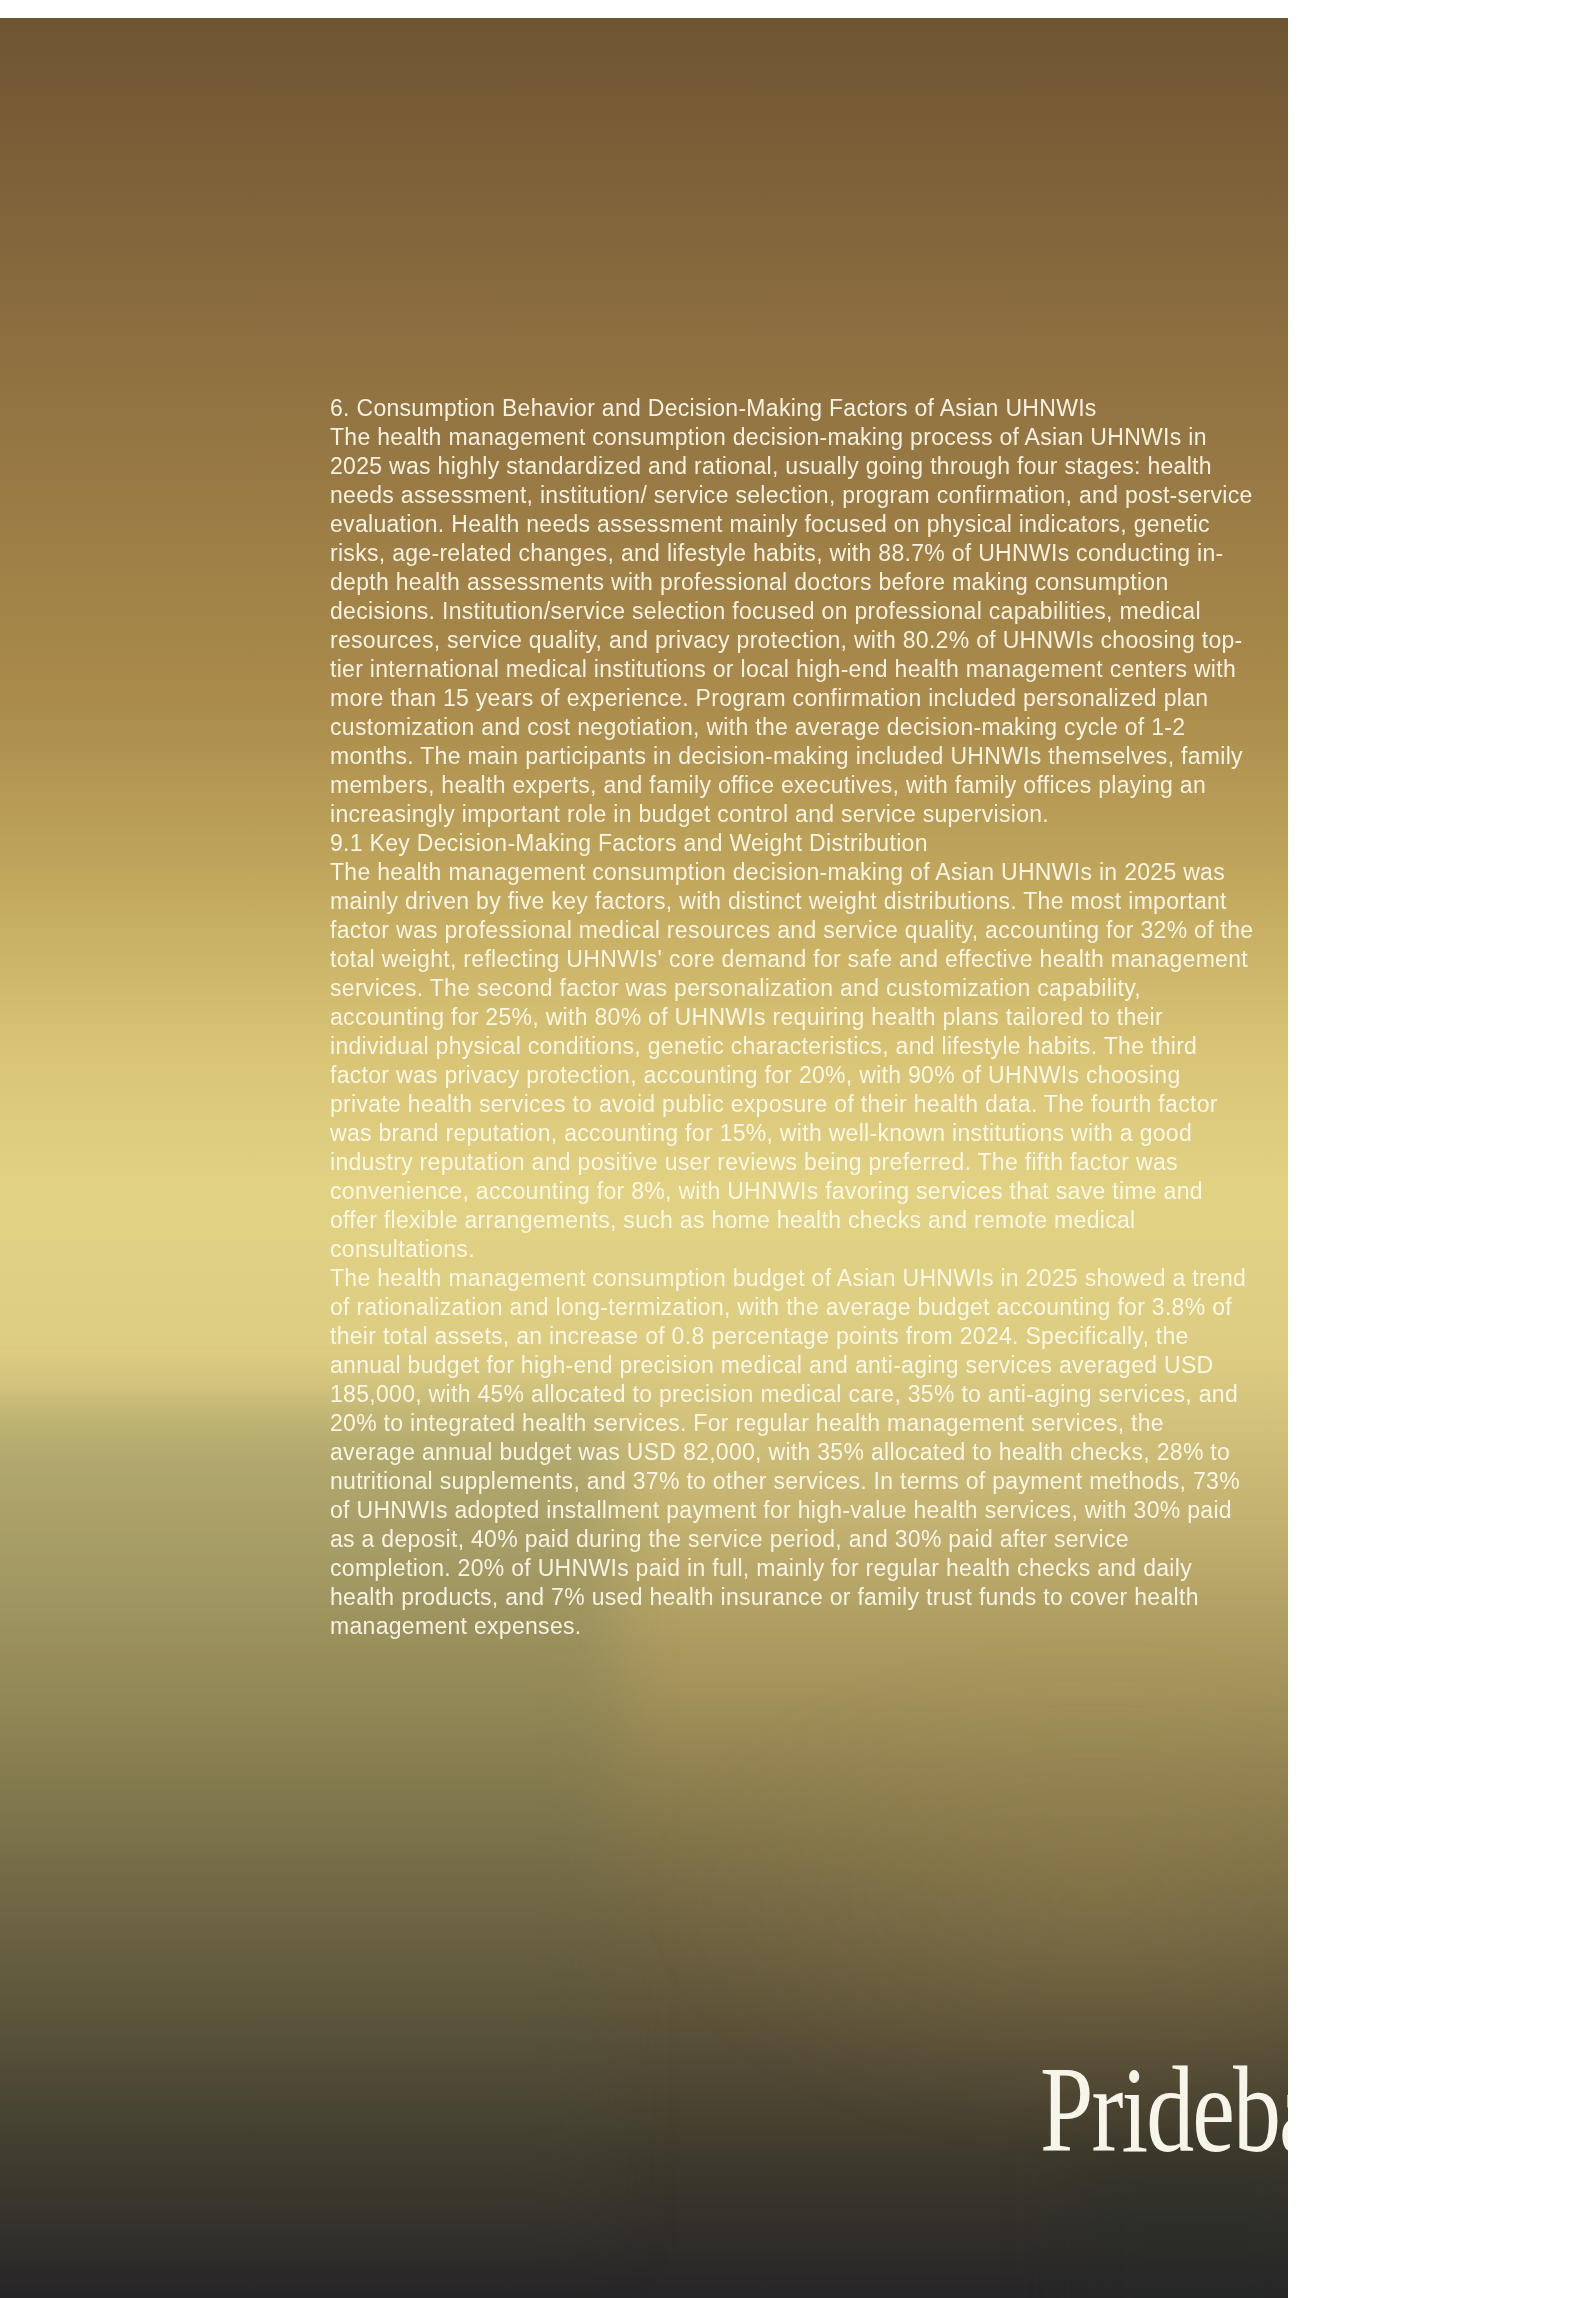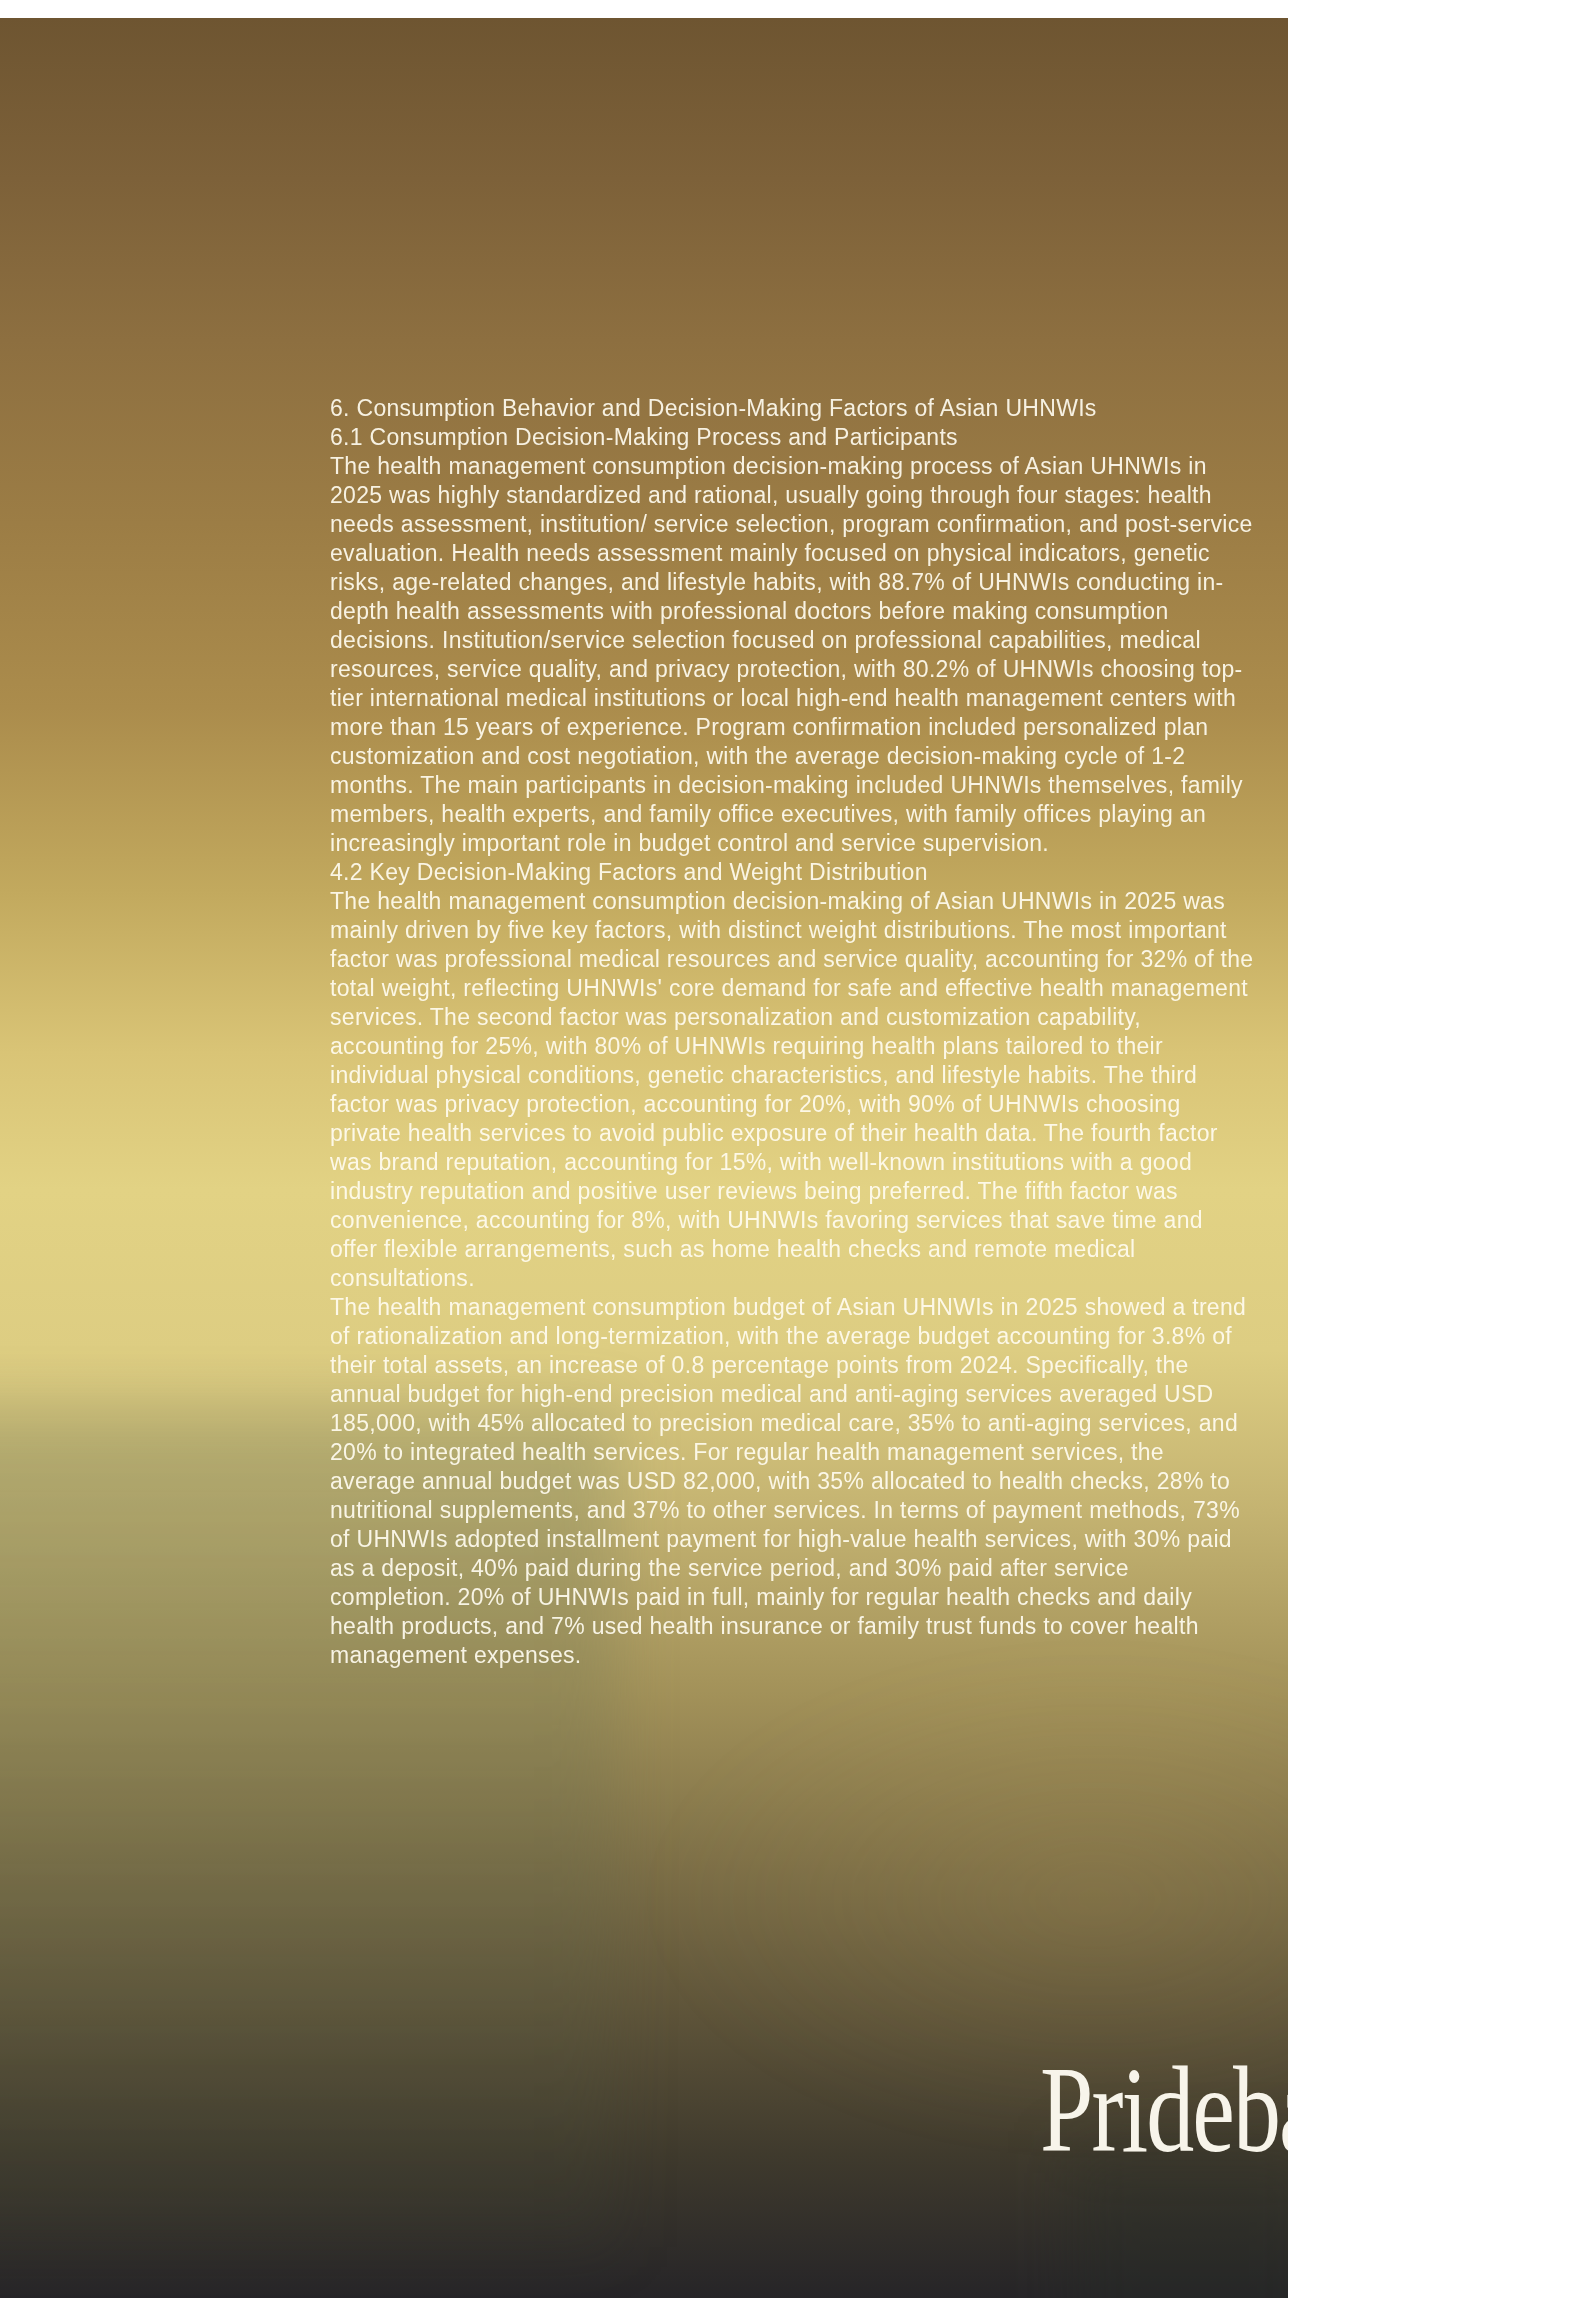--- a/index.html
+++ b/index.html
@@ -105,23 +105,22 @@
 <div class="page">
 
   <div class="overlay-olive-left"></div>
   <div class="overlay-warm-glow"></div>
   <div class="overlay-dark-blob"></div>
 
   <div class="red-bar"></div>
 
   <div class="text-block">
     <div class="para">6. Consumption Behavior and Decision-Making Factors of Asian UHNWIs</div>
-    <div class="para">6.1 Consumption Decision-Making Process and Participants</div>
     <div class="para">The health management consumption decision-making process of Asian UHNWIs in 2025 was highly standardized and rational, usually going through four stages: health needs assessment, institution/ service selection, program confirmation, and post-service evaluation. Health needs assessment mainly focused on physical indicators, genetic risks, age-related changes, and lifestyle habits, with 88.7% of UHNWIs conducting in-depth health assessments with professional doctors before making consumption decisions. Institution/service selection focused on professional capabilities, medical resources, service quality, and privacy protection, with 80.2% of UHNWIs choosing top-tier international medical institutions or local high-end health management centers with more than 15 years of experience. Program confirmation included personalized plan customization and cost negotiation, with the average decision-making cycle of 1-2 months. The main participants in decision-making included UHNWIs themselves, family members, health experts, and family office executives, with family offices playing an increasingly important role in budget control and service supervision.</div>
-    <div class="para">4.2 Key Decision-Making Factors and Weight Distribution</div>
+    <div class="para">9.1 Key Decision-Making Factors and Weight Distribution</div>
     <div class="para">The health management consumption decision-making of Asian UHNWIs in 2025 was mainly driven by five key factors, with distinct weight distributions. The most important factor was professional medical resources and service quality, accounting for 32% of the total weight, reflecting UHNWIs' core demand for safe and effective health management services. The second factor was personalization and customization capability, accounting for 25%, with 80% of UHNWIs requiring health plans tailored to their individual physical conditions, genetic characteristics, and lifestyle habits. The third factor was privacy protection, accounting for 20%, with 90% of UHNWIs choosing private health services to avoid public exposure of their health data. The fourth factor was brand reputation, accounting for 15%, with well-known institutions with a good industry reputation and positive user reviews being preferred. The fifth factor was convenience, accounting for 8%, with UHNWIs favoring services that save time and offer flexible arrangements, such as home health checks and remote medical consultations.</div>
     <div class="para">The health management consumption budget of Asian UHNWIs in 2025 showed a trend of rationalization and long-termization, with the average budget accounting for 3.8% of their total assets, an increase of 0.8 percentage points from 2024. Specifically, the annual budget for high-end precision medical and anti-aging services averaged USD 185,000, with 45% allocated to precision medical care, 35% to anti-aging services, and 20% to integrated health services. For regular health management services, the average annual budget was USD 82,000, with 35% allocated to health checks, 28% to nutritional supplements, and 37% to other services. In terms of payment methods, 73% of UHNWIs adopted installment payment for high-value health services, with 30% paid as a deposit, 40% paid during the service period, and 30% paid after service completion. 20% of UHNWIs paid in full, mainly for regular health checks and daily health products, and 7% used health insurance or family trust funds to cover health management expenses.</div>
   </div>
 
   <div class="logo">Pridebay</div>
 
 </div>
 
 
 </body></html>

